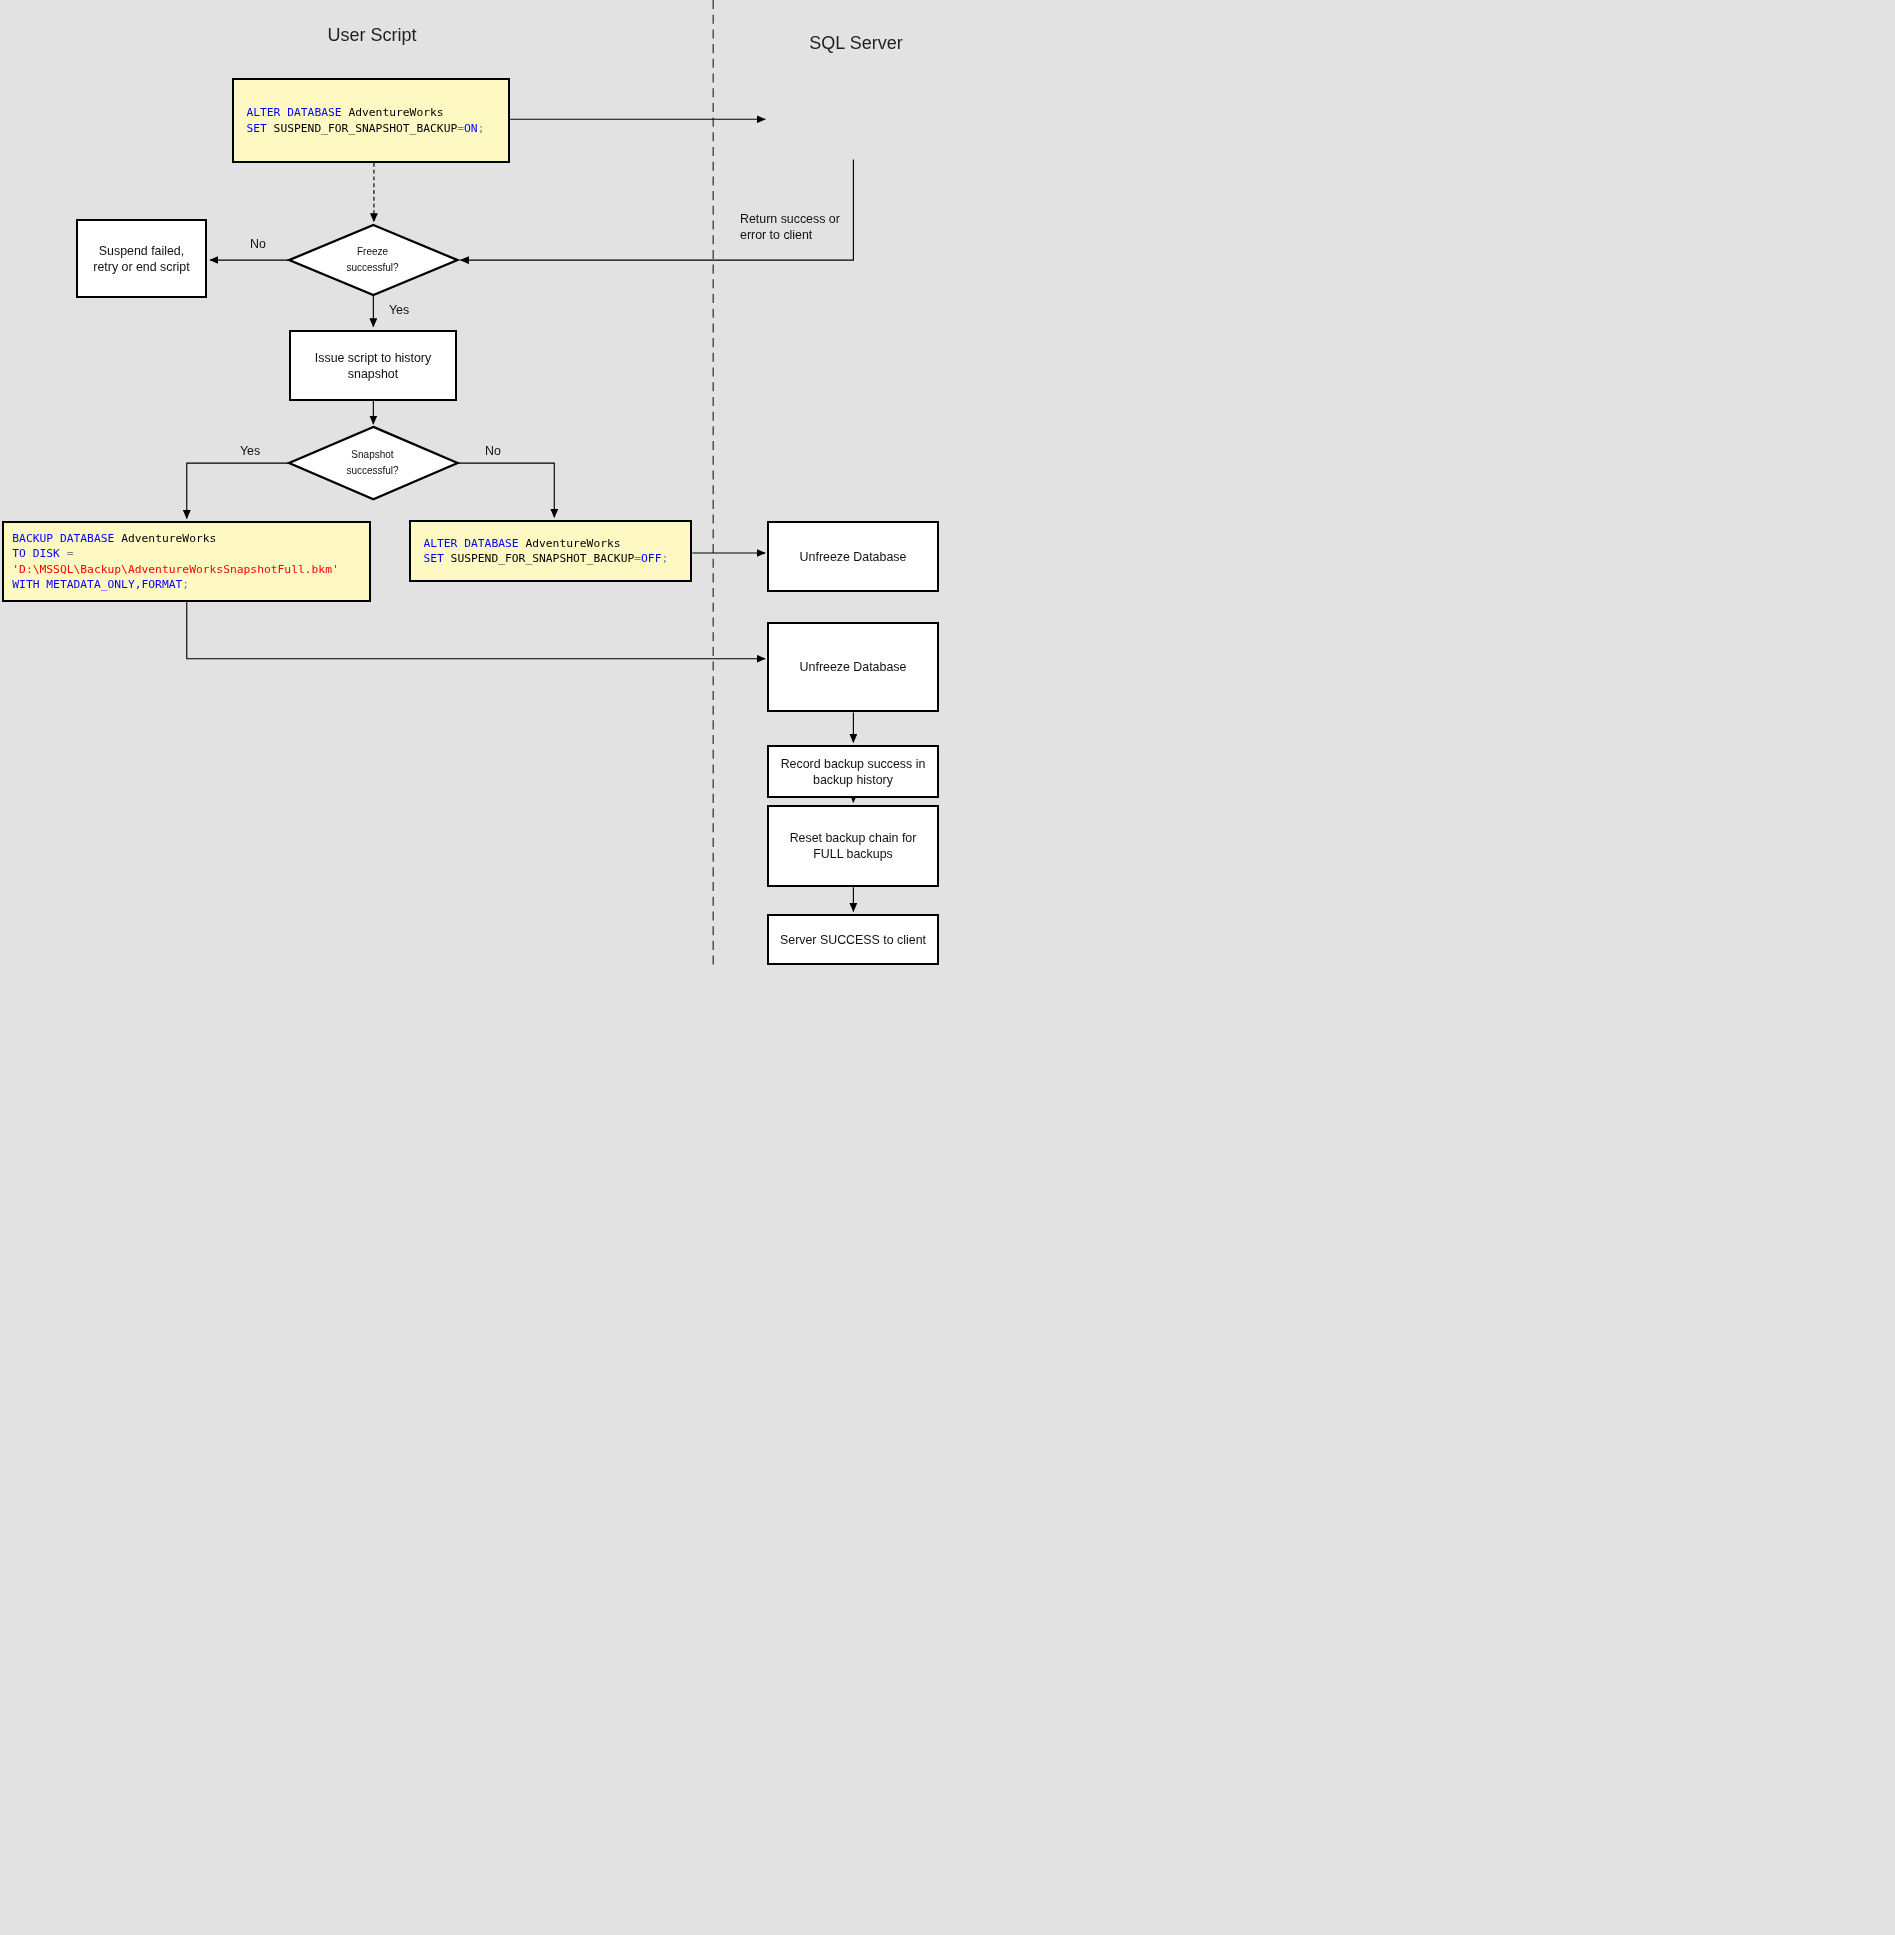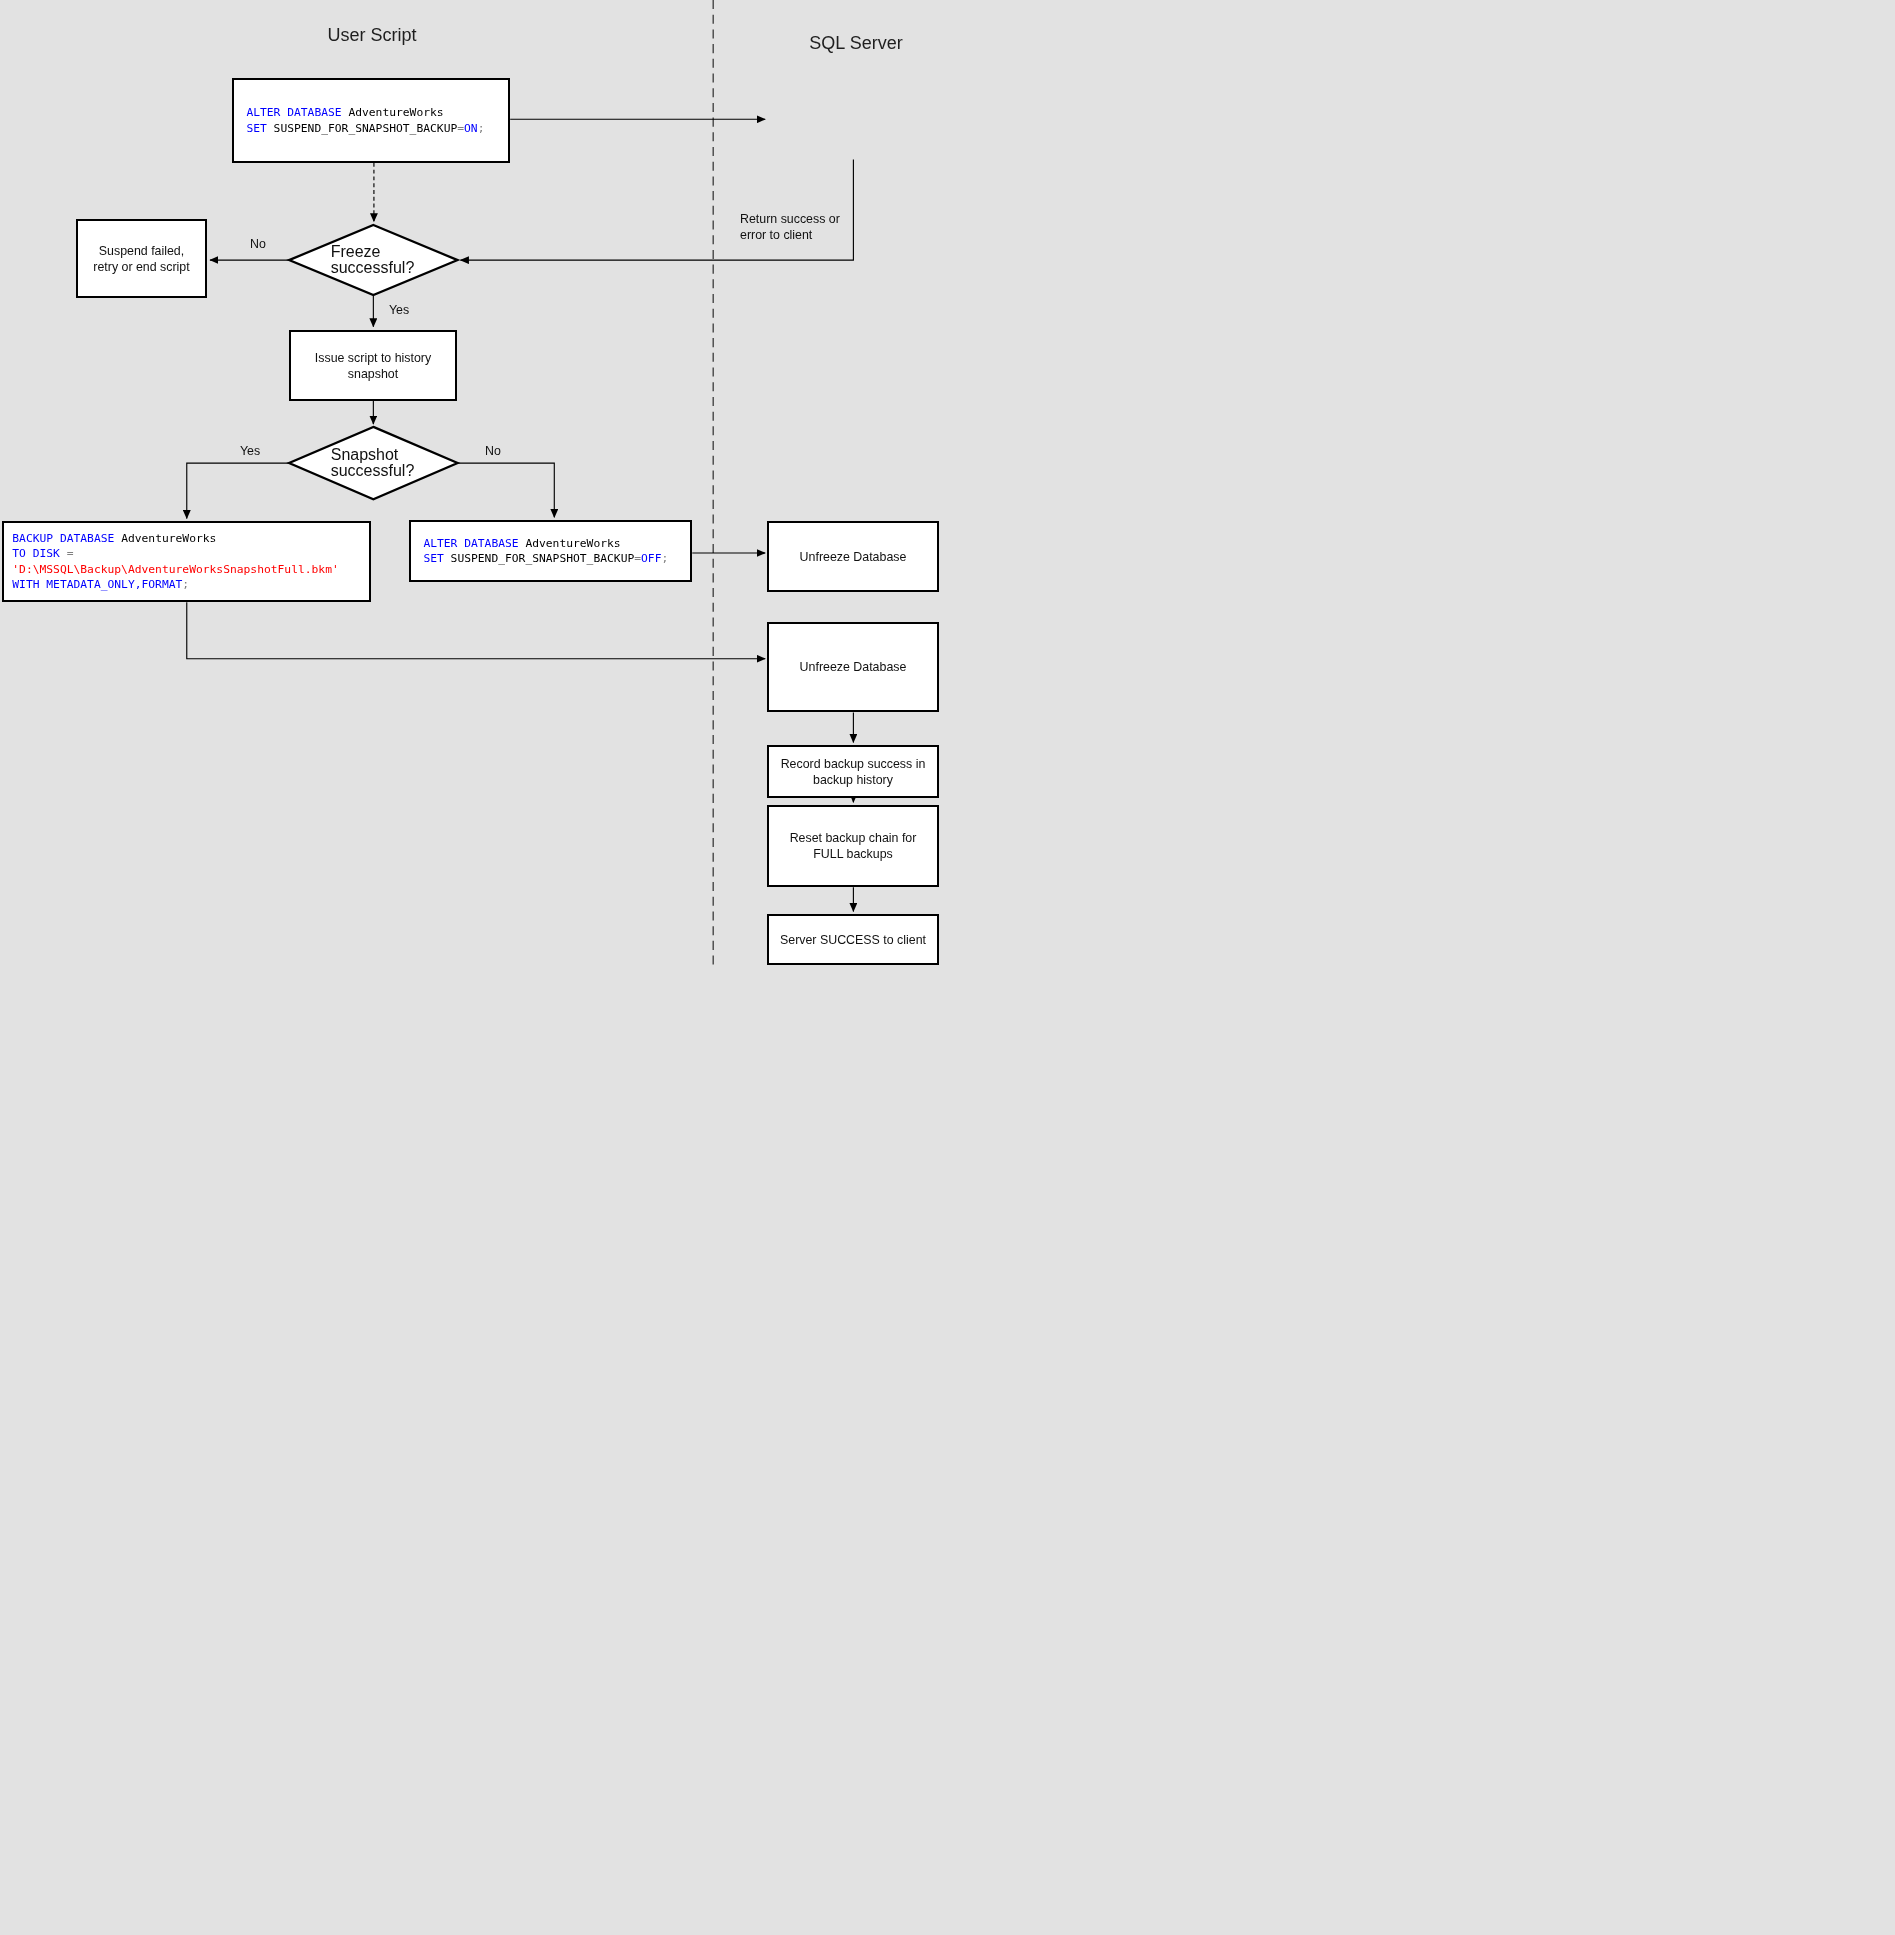--- a/index.html
+++ b/index.html
@@ -25,40 +25,40 @@
     border:2.3px solid #000;
     box-sizing:border-box;
     display:flex;flex-direction:column;
     align-items:center;justify-content:center;
     text-align:center;
     font-size:12.4px;line-height:16px;
     padding:2.3px 5.7px;
   }
   .codebox{
     position:absolute;
-    background:#ffffff;
+    background:#fef9c3;
     border:2.8px solid #000;
     box-sizing:border-box;
     display:flex;flex-direction:column;
     justify-content:center;
     font-family:"DejaVu Sans Mono", monospace;
     font-size:11.3px;line-height:15.3px;
     padding:3.4px 0 3.4px 12.4px;
     white-space:pre;
   }
   .code-line{white-space:pre;}
   .tok-kw{color:#0000ff;}
   .tok-id{color:#000000;}
   .tok-op{color:#808080;}
   .tok-str{color:#ff0000;}
   .dtext{
     position:absolute;
     display:flex;align-items:center;justify-content:center;
-    text-align:left;
-    font-size:16px;line-height:16px;
+    text-align:center;
+    font-size:10px;line-height:16px;
   }
   .elabel{
     position:absolute;
     font-size:12.4px;line-height:16px;
     text-align:center;
     white-space:nowrap;
   }
   .elabel.multiline{white-space:normal;text-align:left;}
 </style>
 </head>

